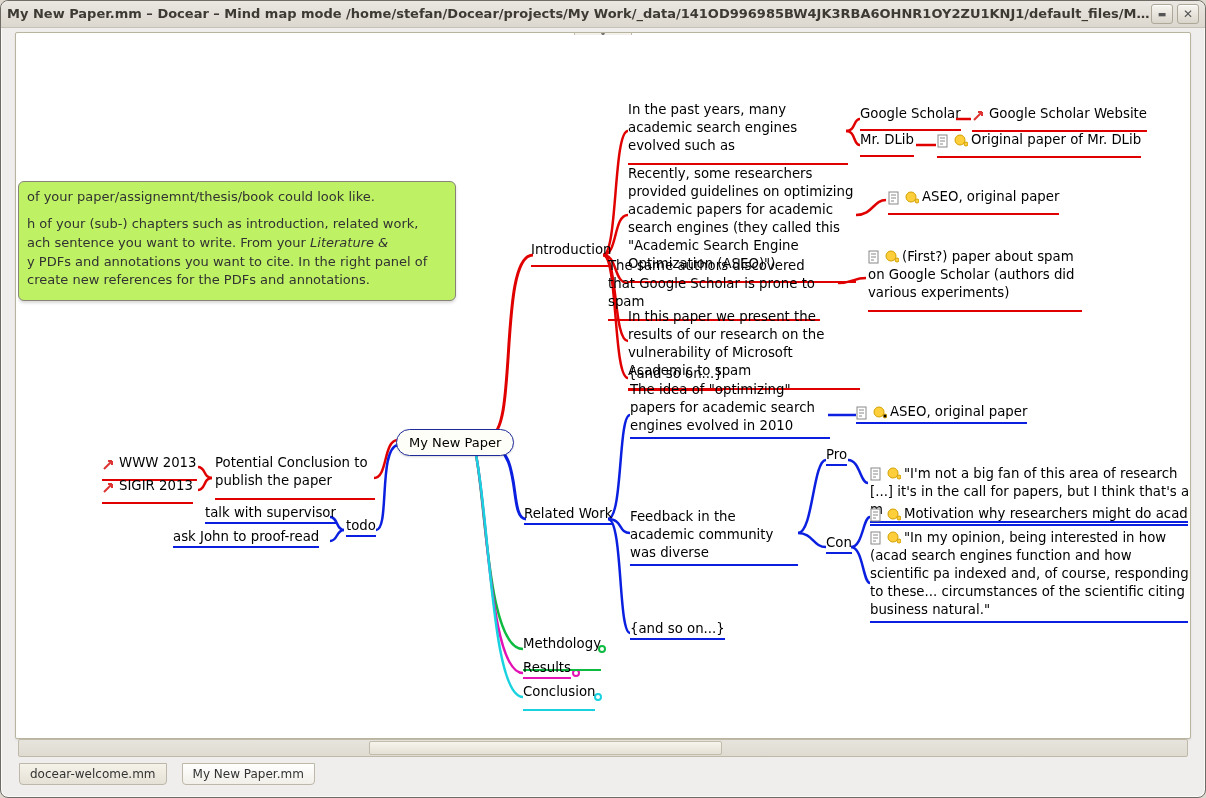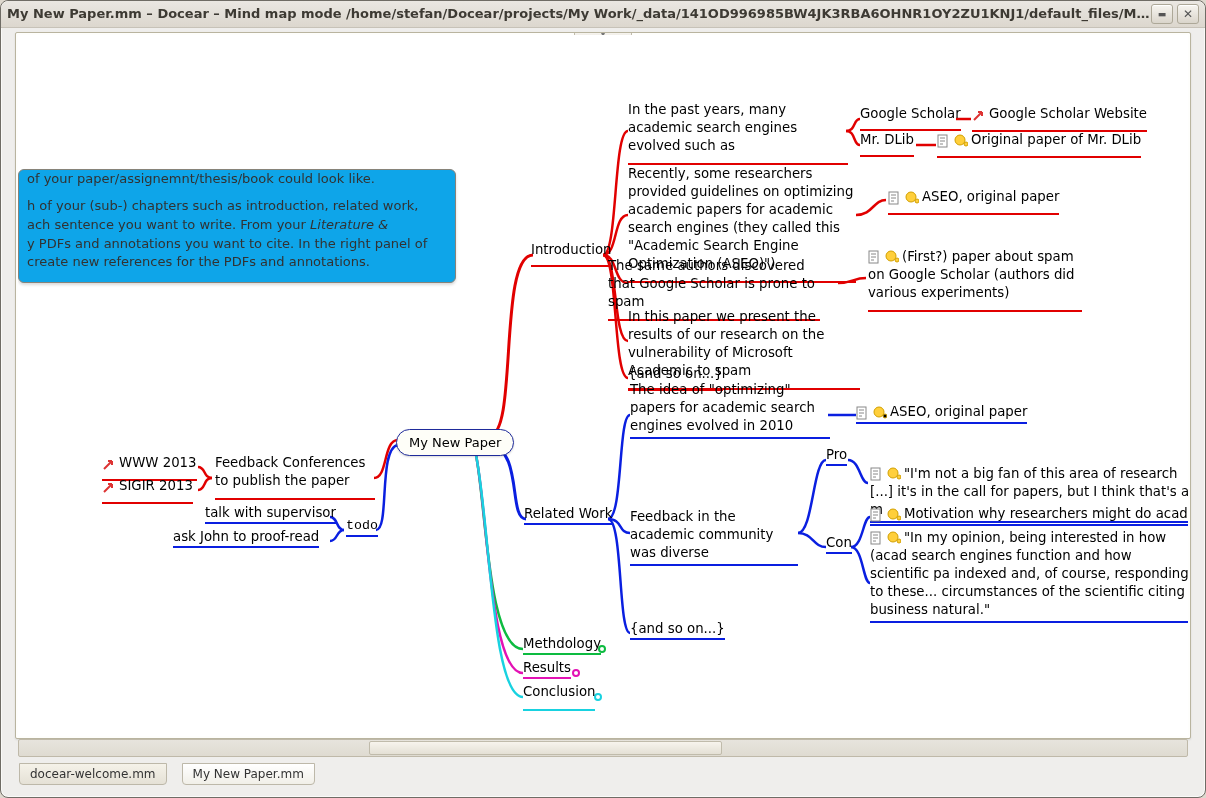--- a/index.html
+++ b/index.html
@@ -162,26 +162,26 @@
     left:50%; top:-3px;
     transform:translateX(-50%);
     font-size:8px;
     color:#777;
   }
 
   
   .desc-box {
     position: absolute;
     left: 0;
-    top: 134px;
+    top: 146px;
     width: 420px;
-    background: #0ea5e9;
+    background: #bef264;
     border: 1px solid #878379;
     border-radius: 6px;
-    padding: 0 8px 10px 8px;
+    padding: 6px 8px 10px 8px;
     font-size: 13px;
     color: #323232;
     box-shadow: 0 2px 3px rgba(0,0,0,0.15);
     line-height: 1.45;
   }
   .desc-box .line { white-space: nowrap; overflow: hidden; }
   .desc-box i { font-style: italic; }
 
   
   svg.branches {
@@ -211,21 +211,21 @@
     border: 1px solid #1f2b9b;
     background: #fefef8;
     border-radius: 22px;
     font-size: 13px;
     color: #000;
     box-shadow: 0 1px 2px rgba(0,0,0,0.15);
   }
 
   .u-red { border-bottom: 2.5px solid #e10000; padding-bottom: 8px; }
   .u-blue { border-bottom: 2.5px solid #0a1fe0; padding-bottom: 2px; }
-  .u-green { border-bottom: 2.5px solid #0dbb40; padding-bottom: 2px; }
+  .u-green { border-bottom: 2.5px solid #0dbb40; padding-bottom: 18px; }
   .u-pink { border-bottom: 2.5px solid #e312b4; padding-bottom: 2px; }
   .u-cyan { border-bottom: 2.5px solid #18d2e0; padding-bottom: 10px; }
 
   .icon {
     display: inline-block;
     vertical-align: middle;
     margin-right: 3px;
   }
   .icon svg { vertical-align: middle; }
 
@@ -398,33 +398,33 @@
                 <rect x="1" y="1" width="9" height="12" fill="#fff" stroke="#888"></rect>
                 <path d="M3 4 H8 M3 7 H8 M3 10 H6" stroke="#888"></path>
               </svg></span><span class="icon"><svg width="14" height="14">
                 <circle cx="6" cy="6" r="5" fill="#ffcf3b" stroke="#d2a000"></circle>
                 <circle cx="12" cy="10" r="2" fill="#ffcf3b" stroke="#d2a000"></circle>
               </svg></span><span>"In my opinion, being interested in how (acad  search engines function and how scientific pa  indexed and, of course, responding to these... circumstances of the scientific citing business  natural."</span>
         </div>
 
         <div class="node u-blue" style="left:612px; top:586px;">{and so on...}</div>
 
-        <div class="node node-multi u-red" style="left:197px; top:419px; width:160px; text-align:left;">Feedback Conferences to publish the paper</div>
+        <div class="node node-multi u-red" style="left:197px; top:419px; width:160px; text-align:left;">Potential Conclusion to publish the paper</div>
         <div class="node u-red" style="left:84px; top:420px;">
           <span class="icon"><svg width="14" height="14">
                 <path d="M2 12 L10 4 M10 4 L6 4 M10 4 L10 8" stroke="#d33" stroke-width="2" fill="none"></path>
               </svg></span><span>WWW 2013</span>
         </div>
         <div class="node u-red" style="left:84px; top:443px;">
           <span class="icon"><svg width="14" height="14">
                 <path d="M2 12 L10 4 M10 4 L6 4 M10 4 L10 8" stroke="#d33" stroke-width="2" fill="none"></path>
               </svg></span><span>SIGIR 2013</span>
         </div>
 
-        <div class="node u-blue" style="left:328px; top:483px;font-family:Liberation Mono, monospace;">todo</div>
+        <div class="node u-blue" style="left:328px; top:483px;">todo</div>
         <div class="node u-blue" style="left:187px; top:470px;">talk with supervisor</div>
         <div class="node u-blue" style="left:155px; top:494px;">ask John to proof-read</div>
 
       </div>
     </div>
 
     <div class="hscroll">
       <div class="thumb"></div>
     </div>
 

